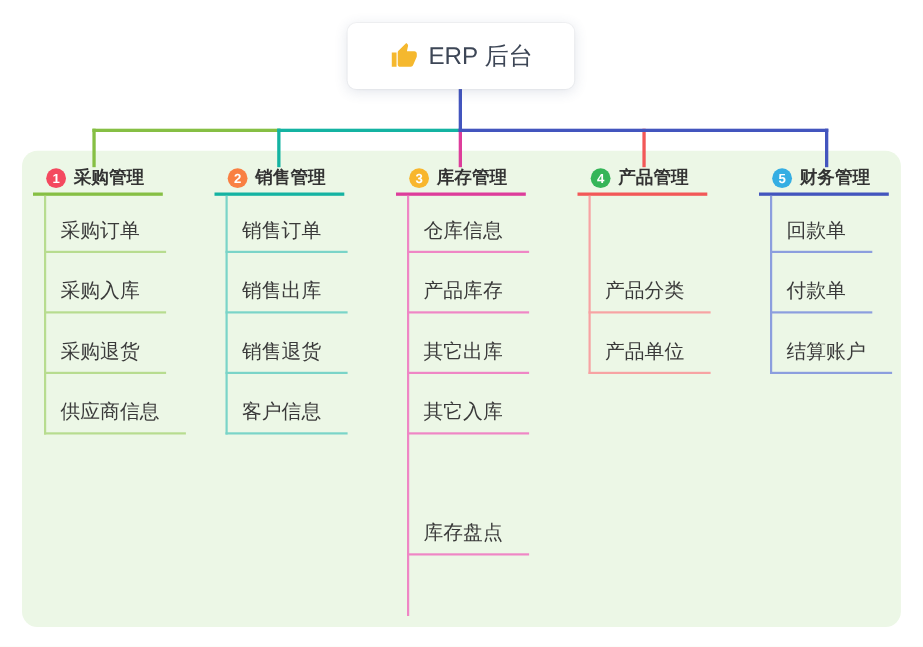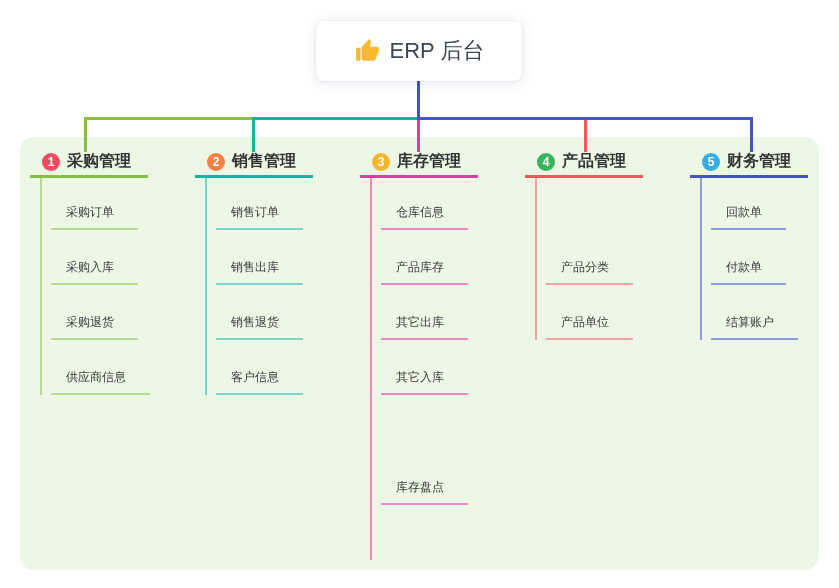--- a/index.html
+++ b/index.html
@@ -30,24 +30,24 @@
     display:flex;align-items:center;gap:7px;padding-left:12px;
     border-bottom:3px solid var(--c);
     font-size:16px;font-weight:600;color:#333;cursor:pointer;
   }
   .badge{
     width:18px;height:18px;border-radius:50%;flex:0 0 18px;
     color:#fff;font-size:12px;font-weight:700;line-height:18px;text-align:center;
   }
   .childline{position:absolute;left:10px;top:30px;width:2px;background:var(--cl);}
   .child{
-    position:absolute;left:21px;height:32px;box-sizing:border-box;
+    position:absolute;left:10px;height:32px;box-sizing:border-box;
     display:flex;align-items:flex-end;white-space:nowrap;
     padding:0 24px 7px 15px;border-bottom:2px solid var(--cl);
-    font-size:12px;color:#3a3a3a;cursor:pointer;
+    font-size:18px;color:#3a3a3a;cursor:pointer;
   }
   .c0{top:50px}.c1{top:105px}.c2{top:160px}.c3{top:215px}.c4{top:270px}.c5{top:325px}.c6{top:380px}
 </style>
 </head>
 <body>
 
 <div class="abs panel" style="background: rgb(236, 247, 230);"></div>
 
 <div class="abs hline" style="left: 84px; width: 171px; background: rgb(134, 191, 68);"></div>
 <div class="abs hline" style="left: 252px; width: 168px; background: rgb(20, 179, 162);"></div>

